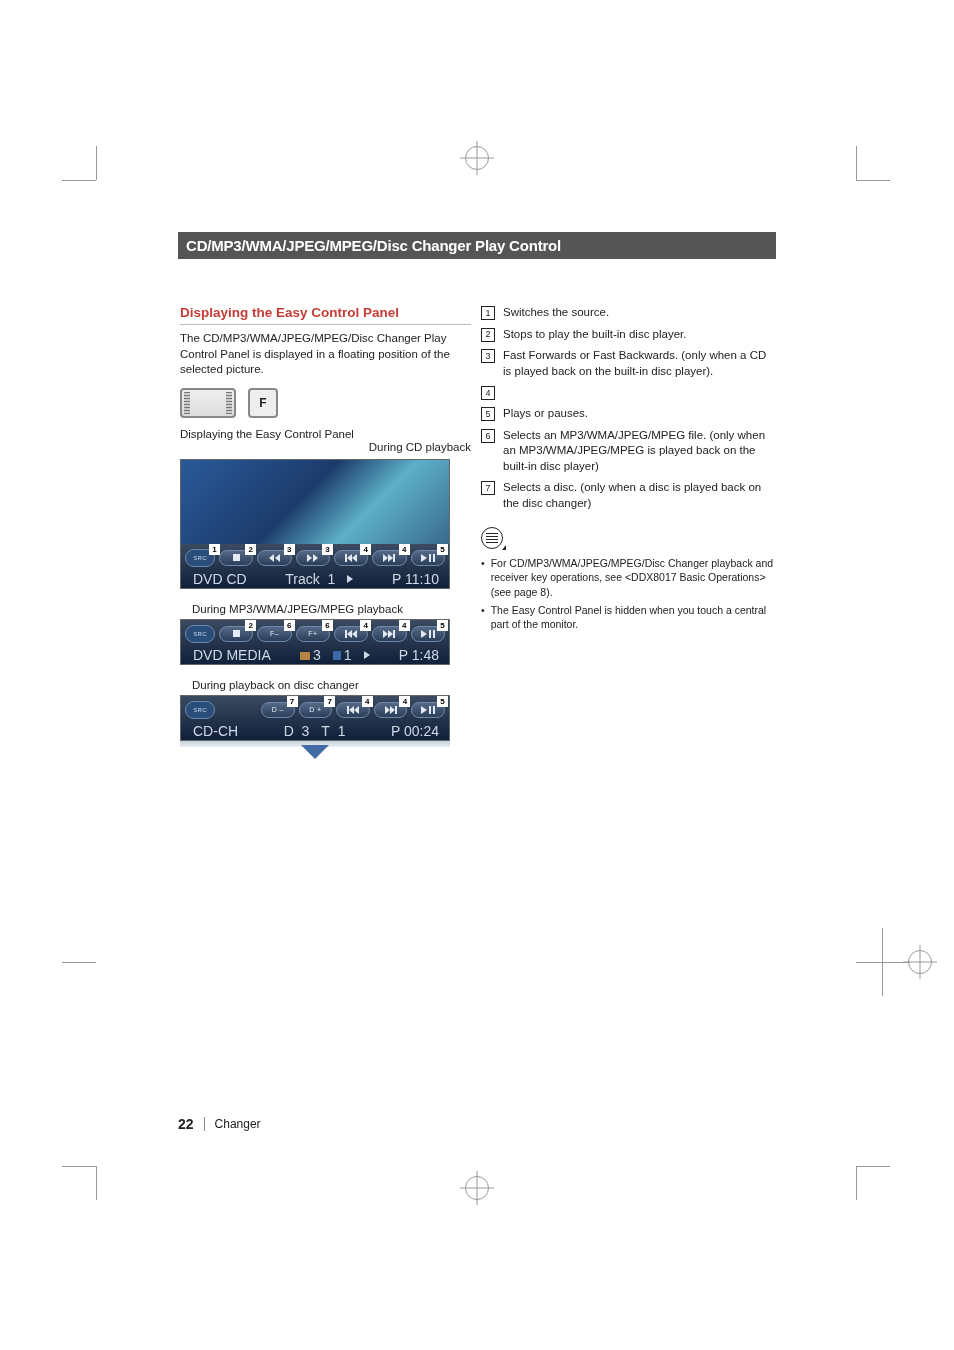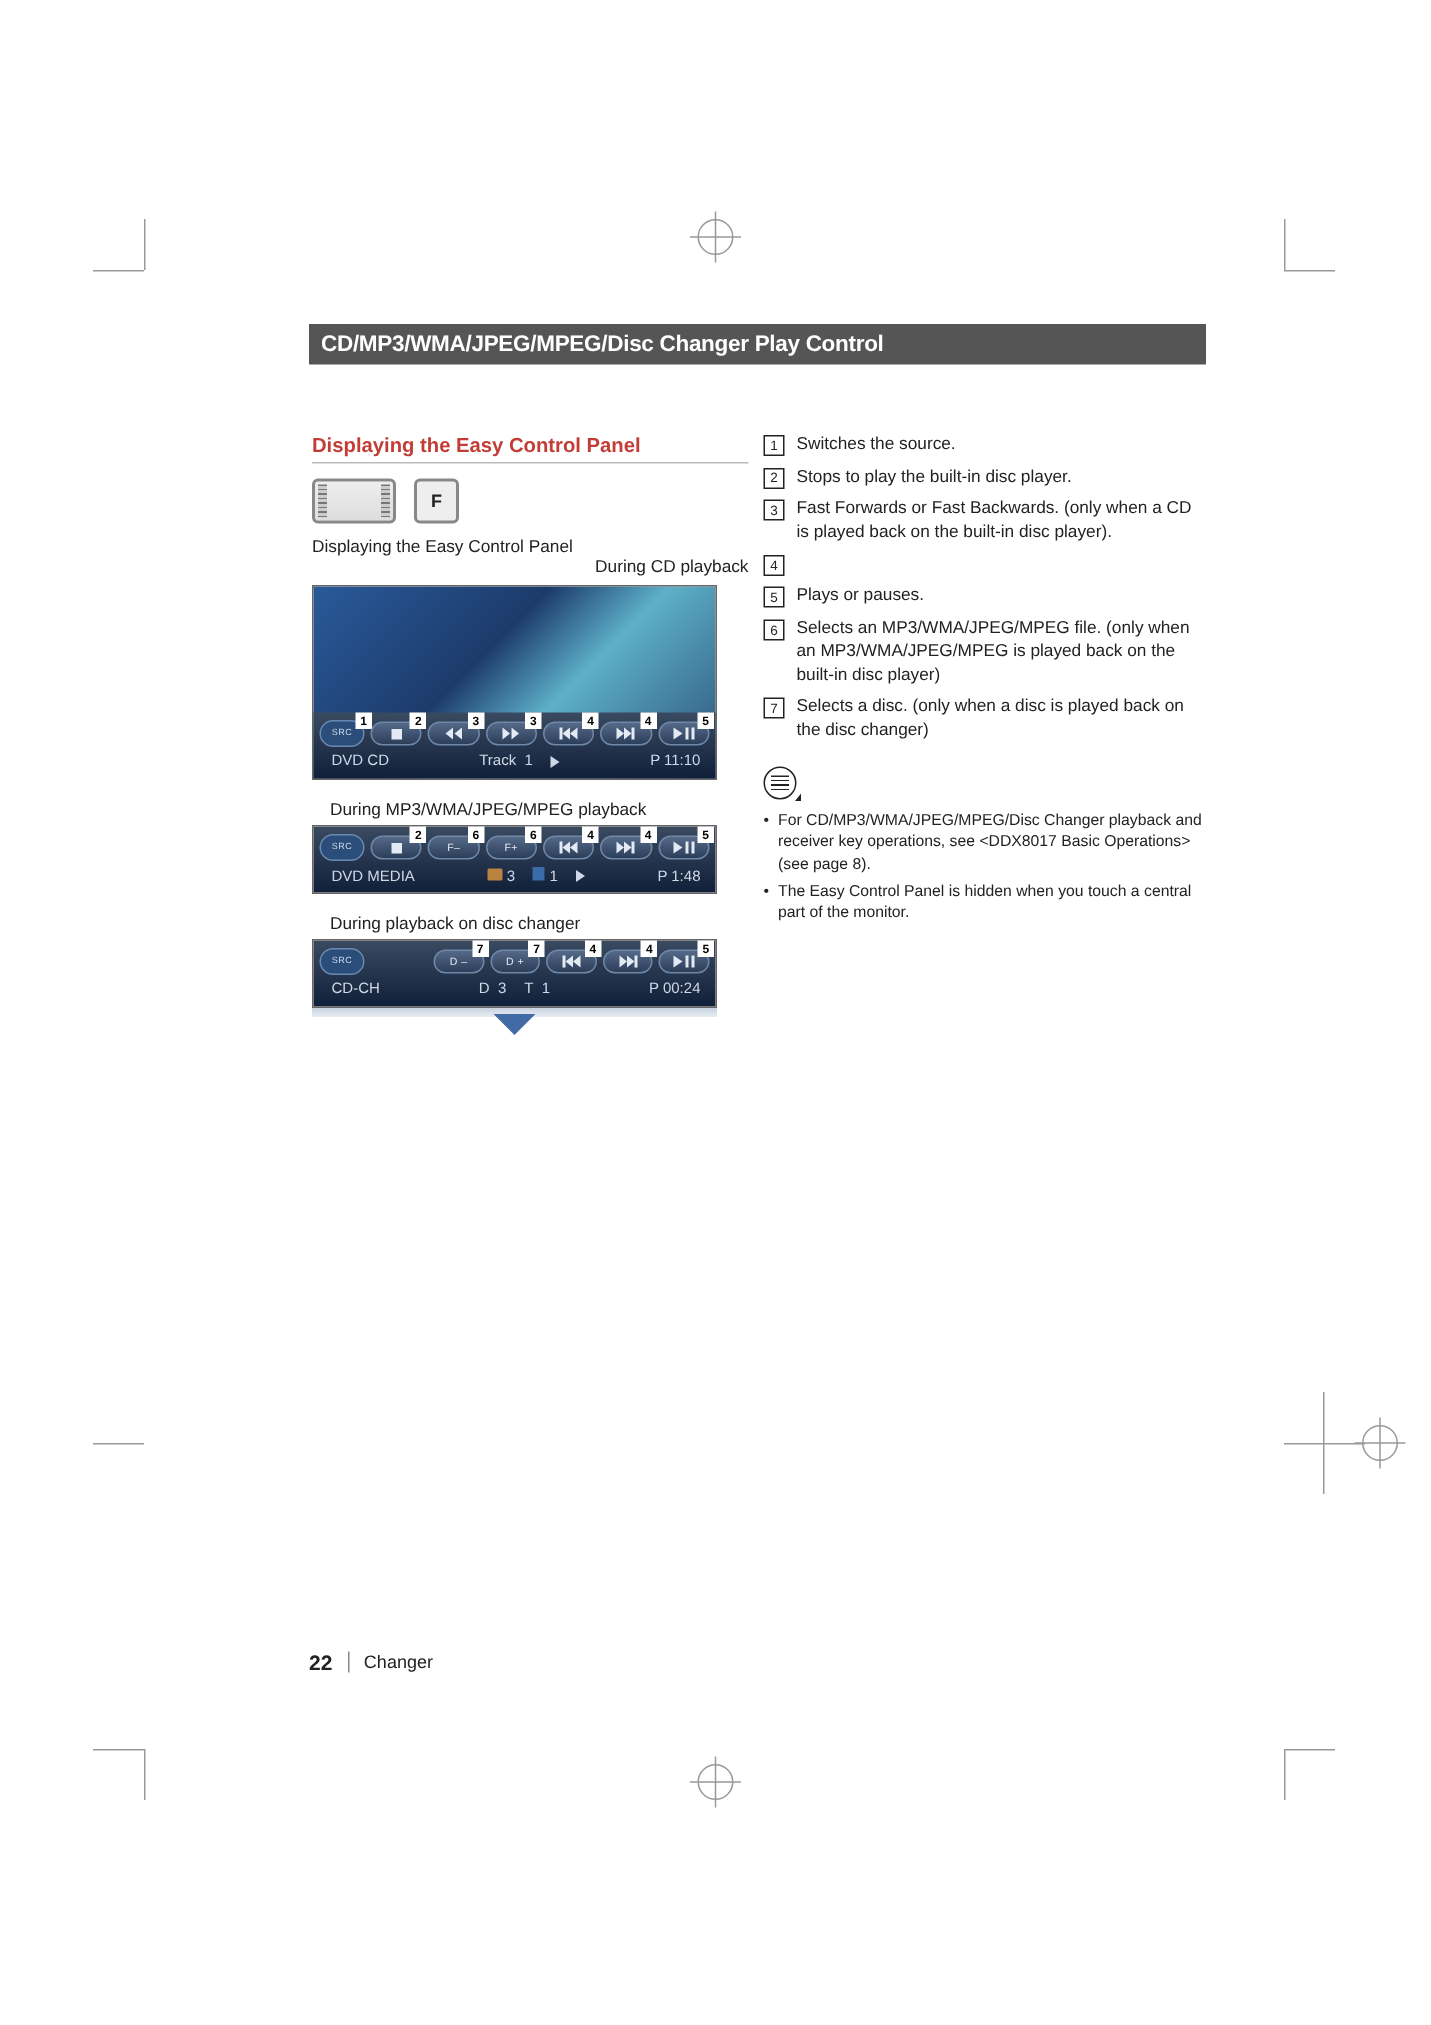--- a/index.html
+++ b/index.html
@@ -17,24 +17,23 @@
     border-radius: 50%;
   }
   .crop-target::before, .crop-target::after {
     content: ''; position: absolute; background: #999;
   }
   .crop-target::before { left: 50%; top: -6px; bottom: -6px; width: 1px; transform: translateX(-0.5px); }
   .crop-target::after  { top: 50%; left: -6px; right: -6px; height: 1px; transform: translateY(-0.5px); }
 
   .page {
     position: absolute;
-    left: 178px; top: 216px;
+    left: 178px; top: 232px;
     width: 598px;
     height: 900px;
-    margin-left: 28px;
   }
   .header-bar {
     background: #555;
     color: #fff;
     font-weight: 700;
     font-size: 15px;
     padding: 5px 10px 5px 8px;
     letter-spacing: -0.2px;
   }
   .intro {
@@ -143,21 +142,21 @@
     font-family: Arial, sans-serif;
   }
   .callout-src {
     position:absolute; top:-6px; right:-6px;
     width:11px; height:11px; background:#fff;
     font-size:8px; font-weight:700; color:#000;
     display:flex; align-items:center; justify-content:center;
   }
   .status-row {
     display:flex; align-items:center; justify-content:space-between;
-    font-size: 10px; color:#cfd8e6; padding: 2px 6px 0 8px;
+    font-size: 14px; color:#cfd8e6; padding: 2px 6px 0 8px;
   }
   .status-row .mid { display:flex; gap:12px; align-items:center; }
   .folder-ico { width:10px; height:8px; background:#b9843f; border-radius:1px; display:inline-block; margin-right:3px; }
   .file-ico   { width:8px; height:9px; background:#3a6ba8; display:inline-block; margin-right:3px; }
   .play-tri { width:0; height:0; border-top:4px solid transparent; border-bottom:4px solid transparent; border-left:6px solid #cfd8e6; display:inline-block; }
 
   .down-arrow {
     width:0; height:0;
     border-left: 14px solid transparent;
     border-right:14px solid transparent;
@@ -253,20 +252,21 @@
 <div class="outer-line" style="left:856px; top:962px; width:54px; height:1px;"></div>
 
 <div class="page">
 
   <div class="header-bar">CD/MP3/WMA/JPEG/MPEG/Disc Changer Play Control</div>
 
   <div class="columns">
 
     <div class="col">
       <div class="sub-heading">Displaying the Easy Control Panel</div>
+      <div class="para">The CD/MP3/WMA/JPEG/MPEG/Disc Changer Play Control Panel is displayed in a floating position of the selected picture.</div>
 
       <div class="fnc-row">
         <div class="rect-btn"></div>
         <div class="f-btn">F</div>
       </div>
 
       <div class="sub-label">Displaying the Easy Control Panel</div>
       <div class="sub-label-indent">During CD playback</div>
 
       <div class="screen-shot">

